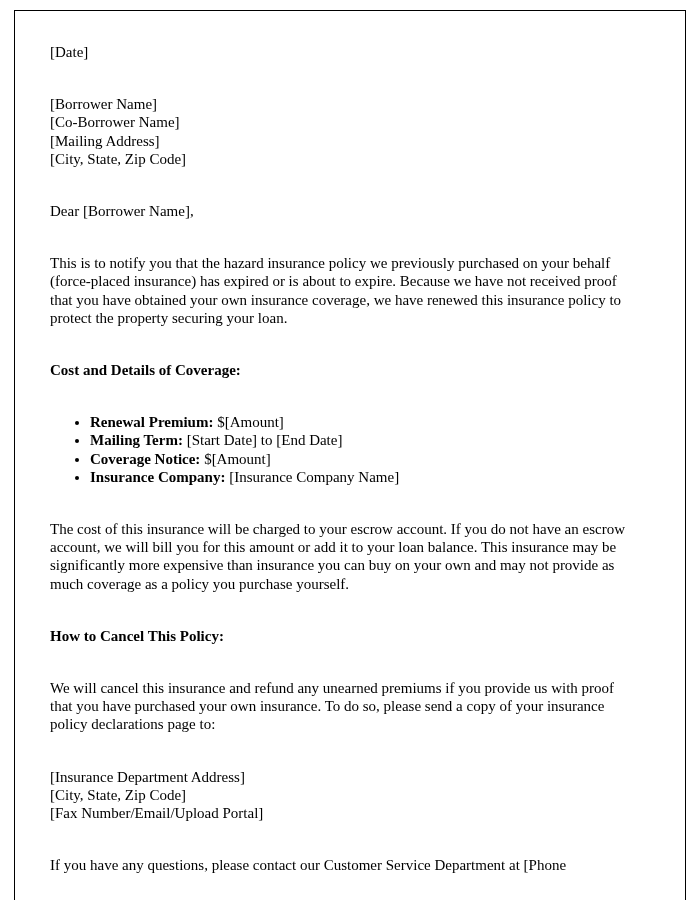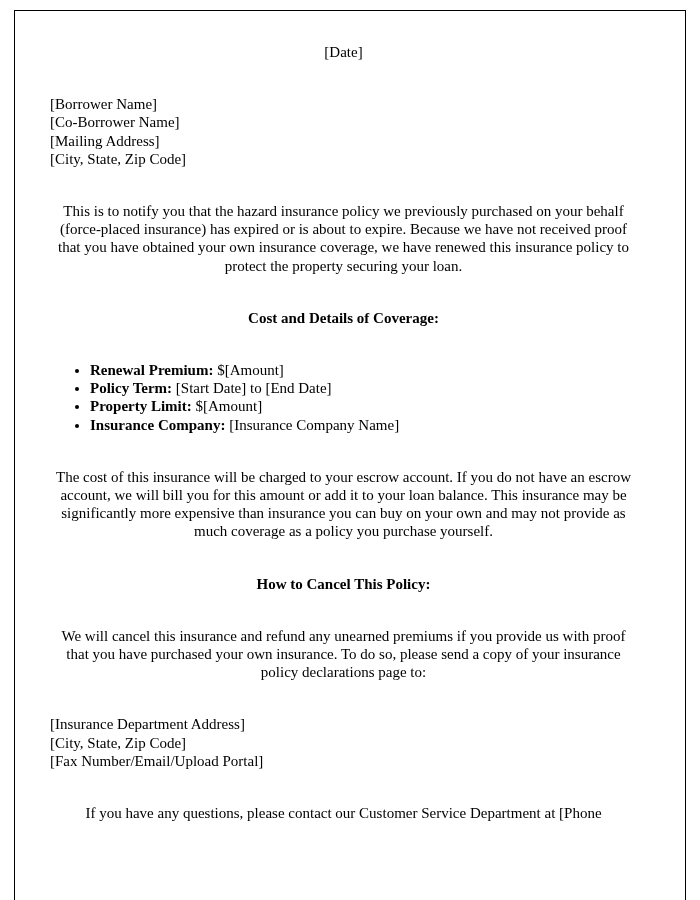--- a/index.html
+++ b/index.html
@@ -19,21 +19,20 @@
     margin: 10px 14px 0 14px;
     width: 672px;
     height: 1060px; 
     border: 1px solid #000000;
     padding: 32px 48px 40px 35px;
     font-size: 15px;
     line-height: 18.2px;
   }
   .letter p {
     margin: 34px 0;
-    text-align: center;
   }
   .letter p:first-child {
     margin-top: 0;
   }
   .block {
     margin: 30px 0;
   }
   .block div {
     margin: 0;
   }
@@ -58,34 +57,35 @@
 
   <div class="block">
     <div>[Borrower Name]</div>
     <div>[Co-Borrower Name]</div>
     <div>[Mailing Address]</div>
     <div>[City, State, Zip Code]</div>
   </div>
 
 
 
+  <p>Dear [Borrower Name],</p>
 
   <p>This is to notify you that the hazard insurance policy we previously purchased on your behalf (force-placed insurance) has expired or is about to expire. Because we have not received proof that you have obtained your own insurance coverage, we have renewed this insurance policy to protect the property securing your loan.</p>
 
   <p class="bold">Cost and Details of Coverage:</p>
 
   <ul class="coverage-list">
     <li>
       <span class="bold">Renewal Premium:</span><span> $[Amount]</span>
     </li>
     <li>
-      <span class="bold">Policy Term:</span><span> [Start Date] to [End Date]</span>
+      <span class="bold">Mailing Term:</span><span> [Start Date] to [End Date]</span>
     </li>
     <li>
-      <span class="bold">Property Limit:</span><span> $[Amount]</span>
+      <span class="bold">Coverage Notice:</span><span> $[Amount]</span>
     </li>
     <li>
       <span class="bold">Insurance Company:</span><span> [Insurance Company Name]</span>
     </li>
   </ul>
 
   <p>The cost of this insurance will be charged to your escrow account. If you do not have an escrow account, we will bill you for this amount or add it to your loan balance. This insurance may be significantly more expensive than insurance you can buy on your own and may not provide as much coverage as a policy you purchase yourself.</p>
 
   <p class="bold">How to Cancel This Policy:</p>
 

